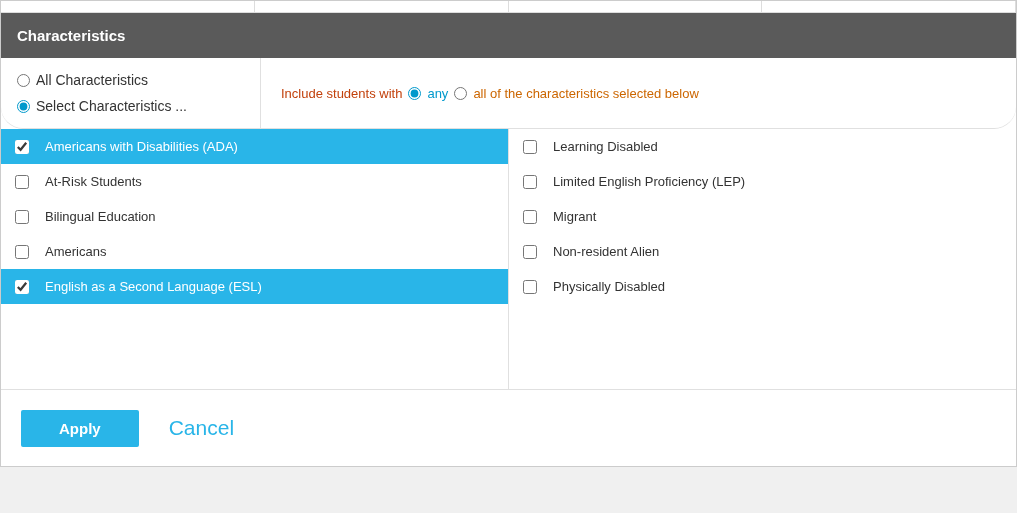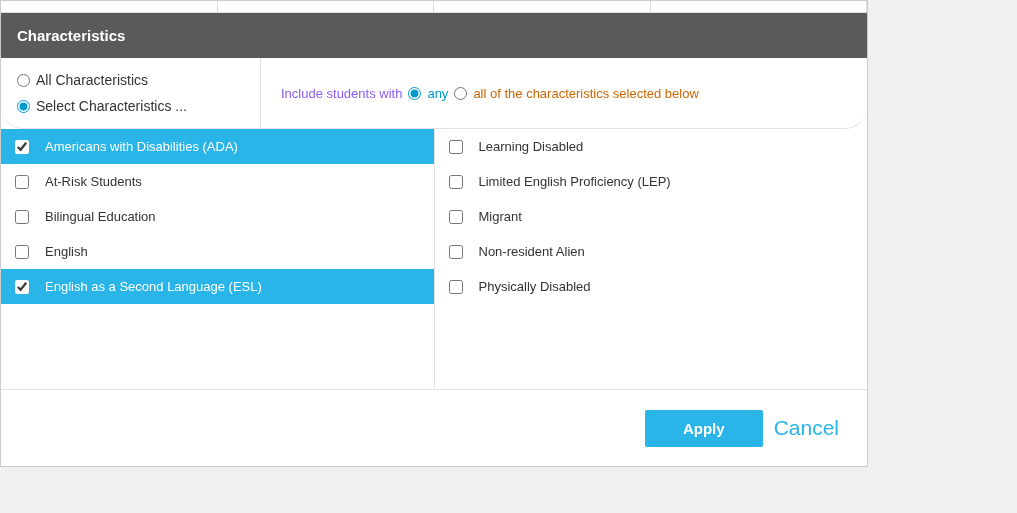--- a/index.html
+++ b/index.html
@@ -2,21 +2,21 @@
 <html><head>
   <meta charset="utf-8">
   <style>
     * { box-sizing: border-box; margin: 0; padding: 0; }
     body {
       font-family: Arial, sans-serif;
       font-size: 14px;
       background: #f0f0f0;
     }
     .outer-wrapper {
-      width: 868px;
+      width: 1017px;
       background: #fff;
       border: 1px solid #ccc;
     }
     .top-bar {
       height: 12px;
       background: #fff;
       border-bottom: 1px solid #ddd;
       display: flex;
     }
     .top-bar-cell {
@@ -61,21 +61,21 @@
     .include-section {
       padding: 14px 20px;
       display: flex;
       align-items: center;
       gap: 6px;
       color: #cc6600;
       font-size: 13px;
       flex: 1;
     }
     .include-section .text-label {
-      color: #8b5cf6;
+      color: #c2410c;
       font-weight: normal;
     }
     .include-section input[type="radio"] {
       accent-color: #0099cc;
     }
     .lists-section {
       display: flex;
       min-height: 260px;
     }
     .list-column {
@@ -106,23 +106,23 @@
       height: 14px;
       flex-shrink: 0;
     }
     .list-item.checked input[type="checkbox"] {
       accent-color: #fff;
     }
     .footer-section {
       padding: 16px 20px;
       display: flex;
       align-items: center;
-      gap: 3px;
+      gap: 22px;
       border-top: 1px solid #e0e0e0;
-      justify-content: flex-end;
+      justify-content: flex-start;
     }
     .btn-apply {
       background: #29b5e8;
       color: #fff;
       border: none;
       padding: 10px 38px;
       font-size: 15px;
       font-weight: bold;
       cursor: pointer;
       border-radius: 2px;
@@ -195,21 +195,21 @@
           <div class="list-item">
             <input type="checkbox" style="">
             <span>At-Risk Students</span>
           </div>
           <div class="list-item">
             <input type="checkbox" style="">
             <span>Bilingual Education</span>
           </div>
           <div class="list-item">
             <input type="checkbox" style="">
-            <span>English</span>
+            <span>Americans</span>
           </div>
           <div class="list-item checked">
             <input type="checkbox" checked="" style="">
             <span>English as a Second Language (ESL)</span>
           </div>
         </div>
 
       <div class="list-column" id="right-list">
       <div class="list-item">
             <input type="checkbox" style="">

